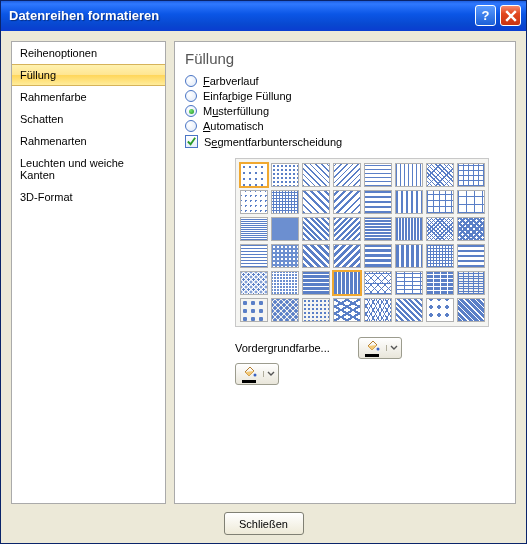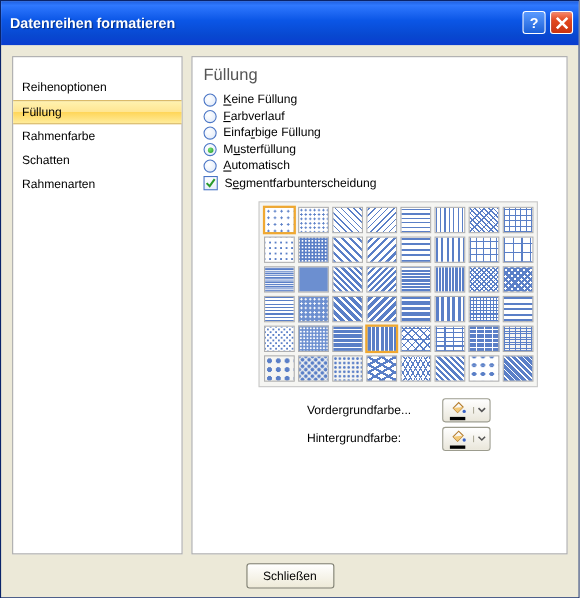--- a/index.html
+++ b/index.html
@@ -14,21 +14,21 @@
   }
   .window {
     width: 527px;
     height: 544px;
     border: 1px solid #0a246a;
     background: #ece9d8;
     display: flex;
     flex-direction: column;
   }
   .titlebar {
-    height: 40px;
+    height: 30px;
     background: linear-gradient(to bottom, #1f60e0 0%, #2f78ff 10%, #0b56e6 45%, #0848d0 80%, #0a3ed0 100%);
     display: flex;
     align-items: center;
     color: #fff;
     font-weight: bold;
     font-size: 13px;
     padding-left: 8px;
     border-bottom: 1px solid #0a3ed0;
   }
   .titlebar .title { flex: 1; text-shadow: 1px 1px 1px rgba(0,0,0,.4); }
@@ -58,21 +58,21 @@
   }
   .columns {
     flex: 1;
     display: flex;
     gap: 8px;
   }
   .sidebar {
     width: 155px;
     background: #fff;
     border: 1px solid #aaa;
-    padding-top: 17px;
+    padding-top: 0;
   }
   .sb-item {
     padding: 5px 8px;
     cursor: pointer;
     color: #000;
   }
   .sb-item.selected {
     background: linear-gradient(to bottom, #fff2b0 0%, #ffe591 50%, #ffd65a 51%, #ffec9b 100%);
     border: 1px solid #d6b35a;
     border-left: none;
@@ -185,21 +185,21 @@
   .p45 { background-image: repeating-linear-gradient(45deg,#5a7fc7 0 2px,#fff 2px 4px),repeating-linear-gradient(-45deg,transparent 0 3px,#fff 3px 4px);}
   .p46 { background-image: radial-gradient(circle at 50% 0,#5a7fc7 2px,transparent 2px),radial-gradient(circle at 50% 100%,#5a7fc7 2px,transparent 2px); background-size: 8px 8px;}
   .p47 { background-image: repeating-linear-gradient(45deg,#5a7fc7 0 3px,#fff 3px 4px),repeating-linear-gradient(-45deg,#5a7fc7 0 3px,#fff 3px 4px);}
 
   .color-row {
     display: flex;
     align-items: center;
     margin: 4px 0 4px 50px;
     gap: 8px;
   }
-  .color-row .clabel { width: 115px; margin-left: 44px; }
+  .color-row .clabel { width: 115px; }
   .color-btn {
     display: inline-flex; align-items: center;
     height: 22px;
     background: linear-gradient(#fff,#e9e6da);
     border: 1px solid #9c9c8e;
     border-radius: 3px;
     padding: 0 3px 0 5px;
     cursor: pointer;
     gap: 4px;
   }
@@ -245,29 +245,27 @@
 
   <div class="client">
     <div class="columns">
 
       <div class="sidebar">
         <div class="sb-item"><span>Reihenoptionen</span></div>
         <div class="sb-item selected"><span>Füllung</span></div>
         <div class="sb-item"><span>Rahmenfarbe</span></div>
         <div class="sb-item"><span>Schatten</span></div>
         <div class="sb-item"><span>Rahmenarten</span></div>
+        <div class="sb-item"><span>Leuchten und weiche Kanten</span></div>
+        <div class="sb-item"><span>3D-Format</span></div>
       </div>
 
       <div class="main">
         <h2>Füllung</h2>
 
-        <div class="radio-row">
-          <span class="radio"></span>
-          <span class="lbl"><span></span><span class="ul">K</span><span>eine Füllung</span></span>
-        </div>
         <div class="radio-row">
           <span class="radio"></span>
           <span class="lbl"><span></span><span class="ul">F</span><span>arbverlauf</span></span>
         </div>
         <div class="radio-row">
           <span class="radio"></span>
           <span class="lbl"><span>Einfa</span><span class="ul">r</span><span>bige Füllung</span></span>
         </div>
         <div class="radio-row">
           <span class="radio checked"></span>
@@ -353,21 +351,20 @@
             </span>
             <span class="arrow">
                 <svg viewBox="0 0 8 6">
                   <path d="M1 1 L4 4 L7 1" stroke="#555" stroke-width="1.4" fill="none"></path>
                 </svg>
               </span>
           </span>
         </div>
 
         <div class="color-row">
-          <span class="clabel"><span>H</span><span class="ul">i</span><span>ntergrundfarbe:</span></span>
           <span class="color-btn">
             <span class="col-stack">
               <span class="bucket">
                 <svg viewBox="0 0 16 14">
                     <path d="M4 7 L9 2 L13 6 L8 11 Z" fill="none" stroke="#b47d2e" stroke-width="1"></path>
                     <path d="M4 7 L8 11 L13 6" fill="#f3c977"></path>
                     <circle cx="14" cy="10" r="1.5" fill="#3a62c4"></circle>
                   </svg>
               </span>
               <span class="bar"></span>

